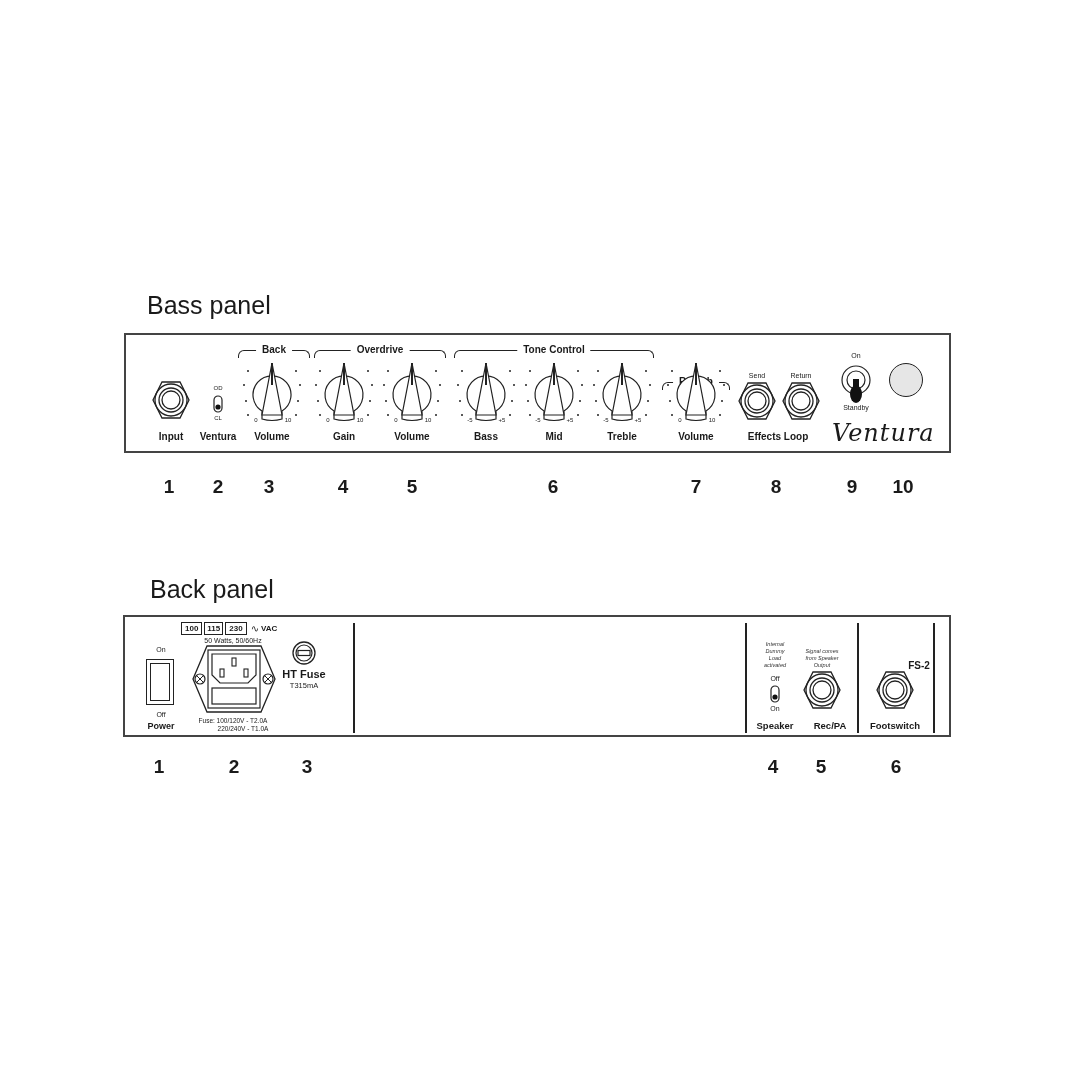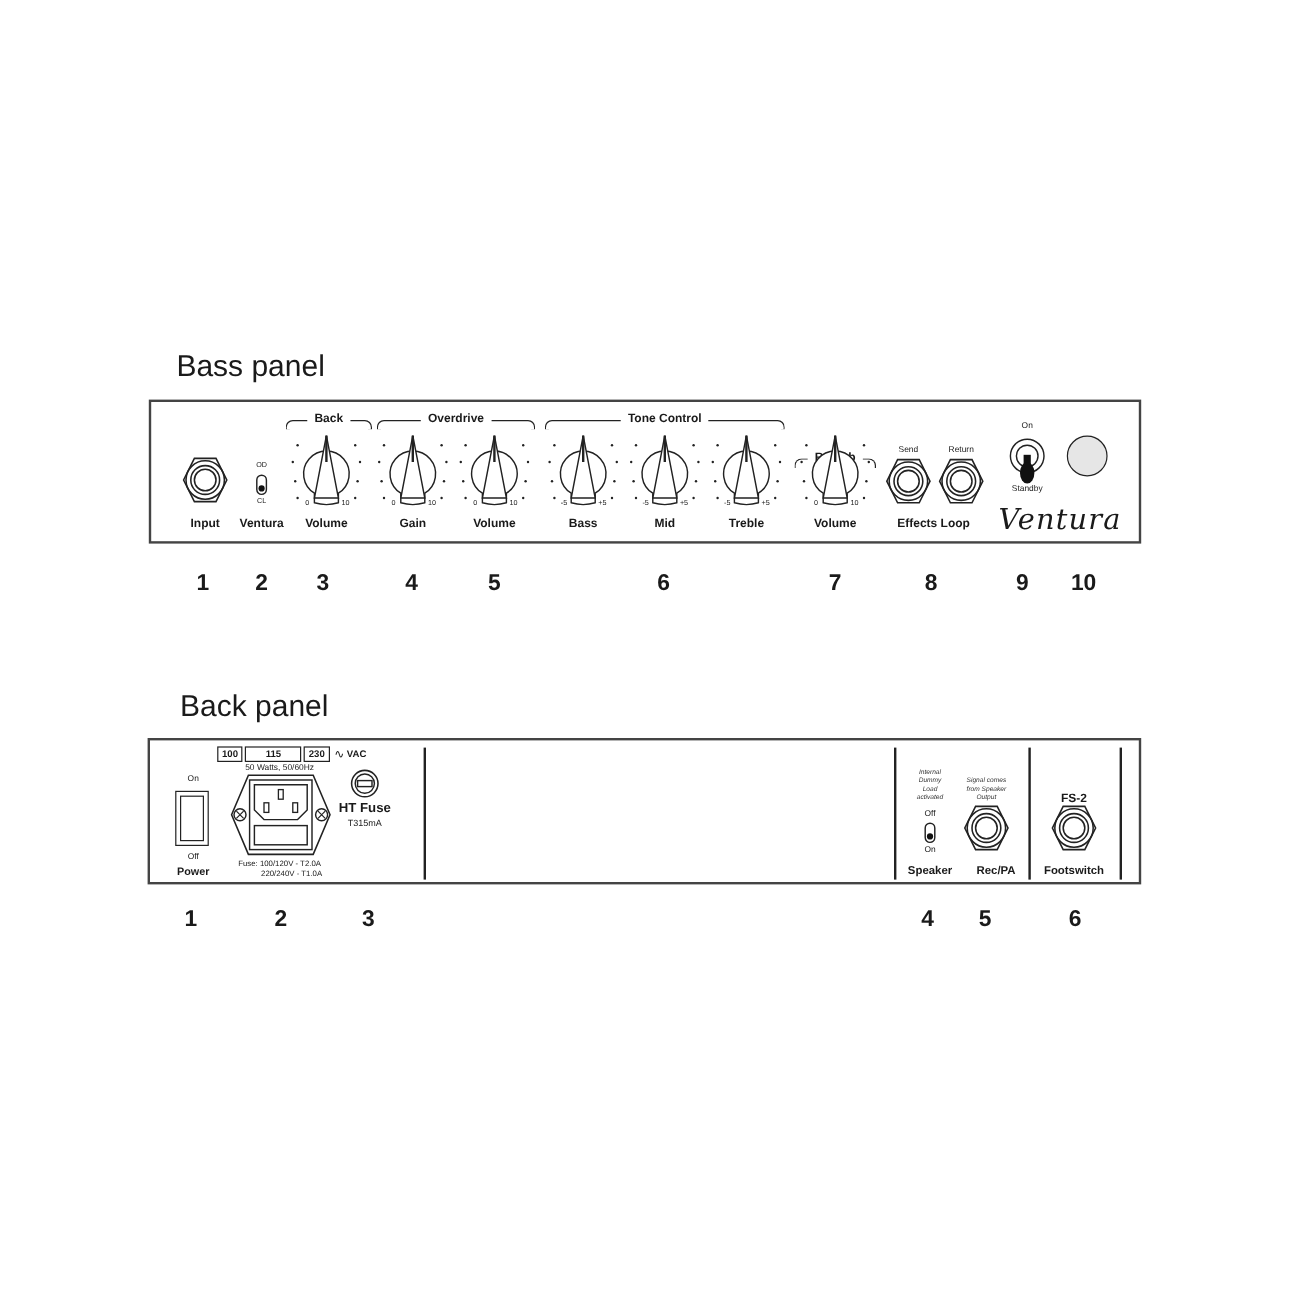--- a/index.html
+++ b/index.html
@@ -252,21 +252,21 @@
 
   <span class="tiny" style="left:36px; top:29px; font-size:7px;">On</span>
   <div class="abs" style="left:21px; top:42px; width:28px; height:46px; border:1.5px solid #222; box-sizing:border-box;">
     <div class="abs" style="left:3px; top:3px; right:3px; bottom:3px; border:1.2px solid #222;"></div>
   </div>
   <span class="tiny" style="left:36px; top:94px; font-size:7px;">Off</span>
   <span class="lbl" style="left:36px; top:104px; font-size:9px;">Power</span>
 
   <div class="abs" style="left:56px; top:5px; display:flex; gap:2px; align-items:center;">
     <span style="border:1.2px solid #222; font-size:8px; font-weight:bold; padding:0 3px; line-height:11px;">100</span>
-    <span style="border:1.2px solid #222; font-size:8px; font-weight:bold; padding:0 16px; line-height:11px;">115</span>
+    <span style="border:1.2px solid #222; font-size:8px; font-weight:bold; padding:0 2px; line-height:11px;">115</span>
     <span style="border:1.2px solid #222; font-size:8px; font-weight:bold; padding:0 3px; line-height:11px;">230</span>
     <span style="font-size:10px; margin-left:2px;">∿</span>
     <span style="font-size:8px; font-weight:bold;">VAC</span>
   </div>
   <span class="tiny" style="left:108px; top:20px; font-size:7px;">50 Watts, 50/60Hz</span>
 
   <svg style="left:66px; top:28px;" width="86" height="68" viewBox="0 0 86 68">
     <polygon points="16,1 70,1 84,34 70,67 16,67 2,34" fill="#fff" stroke="#222" stroke-width="1.3"></polygon>
     <circle cx="9" cy="34" r="5" fill="#fff" stroke="#222" stroke-width="1.2"></circle>
     <path d="M6,31 L12,37 M12,31 L6,37" stroke="#222" stroke-width="1"></path>
@@ -310,21 +310,21 @@
     <div>Output</div>
   </div>
   <svg style="left:678px; top:54px;" width="38" height="38" viewBox="0 0 38 38">
     <polygon points="10,1 28,1 37,19 28,37 10,37 1,19" fill="none" stroke="#222" stroke-width="1.3"></polygon>
     <circle cx="19" cy="19" r="16" fill="none" stroke="#222" stroke-width="1.3"></circle>
     <circle cx="19" cy="19" r="12" fill="none" stroke="#222" stroke-width="1.3"></circle>
     <circle cx="19" cy="19" r="9" fill="none" stroke="#222" stroke-width="1.3"></circle>
   </svg>
   <span class="lbl" style="left:697px; top:103px; font-size:9.5px;padding-left:16px;">Rec/PA</span>
 
-  <span class="lbl" style="left:770px; top:43px; font-size:10px;">FS-2</span>
+  <span class="lbl" style="left:794px; top:43px; font-size:10px;">FS-2</span>
   <svg style="left:751px; top:54px;" width="38" height="38" viewBox="0 0 38 38">
     <polygon points="10,1 28,1 37,19 28,37 10,37 1,19" fill="none" stroke="#222" stroke-width="1.3"></polygon>
     <circle cx="19" cy="19" r="16" fill="none" stroke="#222" stroke-width="1.3"></circle>
     <circle cx="19" cy="19" r="12" fill="none" stroke="#222" stroke-width="1.3"></circle>
     <circle cx="19" cy="19" r="9" fill="none" stroke="#222" stroke-width="1.3"></circle>
   </svg>
   <span class="lbl" style="left:770px; top:103px; font-size:9.5px;">Footswitch</span>
 </div>
 
 <span class="num" style="left:159px; top:756px;">1</span>

